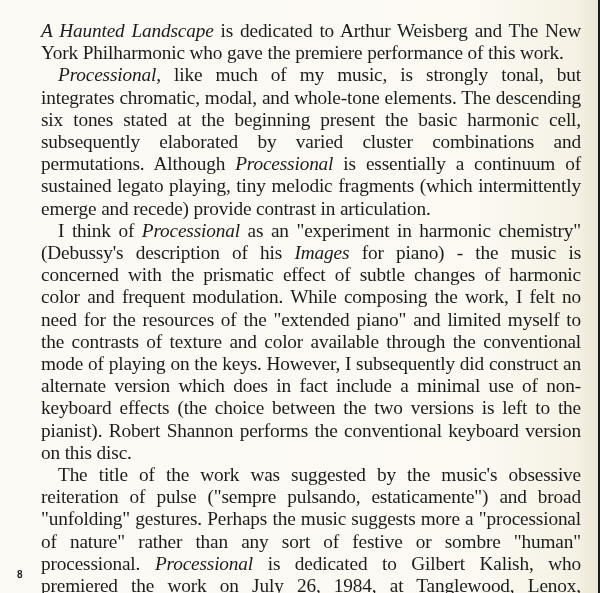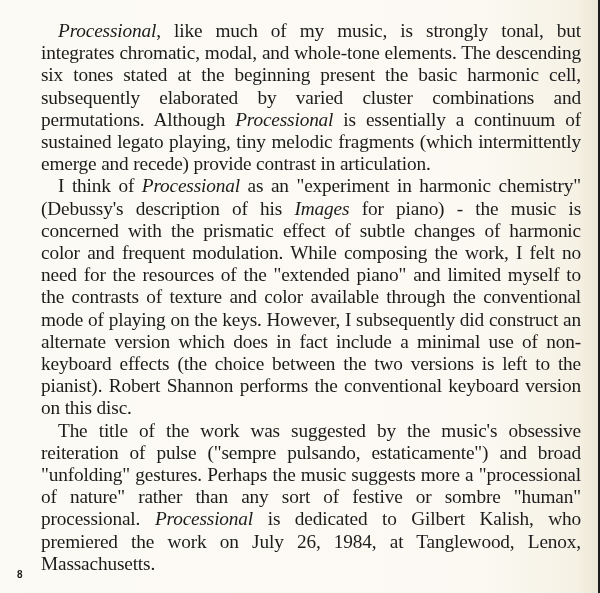--- a/index.html
+++ b/index.html
@@ -59,20 +59,23 @@
     font-weight: bold;
     font-size: 10px;
     color: #1c1c1c;
   }
 </style>
 </head>
 <body>
 
 <div class="page">
   <div class="text-block">
+    <p class="para">
+      <span class="it">A Haunted Landscape</span><span> is dedicated to Arthur Weisberg and The New York Philharmonic who gave the premiere performance of this work.</span>
+    </p>
     <p class="para indent">
       <span class="it">Processional</span><span>, like much of my music, is strongly tonal, but integrates chromatic, modal, and whole-tone elements. The descending six tones stated at the beginning present the basic harmonic cell, subsequently elaborated by varied cluster combinations and permutations. Although </span><span class="it">Processional</span><span> is essentially a continuum of sustained legato playing, tiny melodic fragments (which intermittently emerge and recede) provide contrast in articulation.</span>
     </p>
     <p class="para indent">
       <span>I think of </span><span class="it">Processional</span><span> as an "experiment in harmonic chemistry" (Debussy's description of his </span><span class="it">Images</span><span> for piano) - the music is concerned with the prismatic effect of subtle changes of harmonic color and fre­quent modulation. While composing the work, I felt no need for the resources of the "extended piano" and limited myself to the contrasts of texture and color available through the conventional mode of playing on the keys. However, I subsequently did construct an alternate version which does in fact include a minimal use of non-keyboard effects (the choice between the two versions is left to the pianist). Robert Shannon performs the conventional keyboard version on this disc.</span>
     </p>
     <p class="para indent">
       <span>The title of the work was suggested by the music's obsessive reiteration of pulse ("sempre pulsando, estaticamente") and broad "unfolding" ges­tures. Perhaps the music suggests more a "processional of nature" rather than any sort of festive or sombre "human" processional. </span><span class="it">Processional</span><span> is dedicated to Gilbert Kalish, who premiered the work on July 26, 1984, at Tanglewood, Lenox, Massachusetts.</span>
     </p>
   </div>

